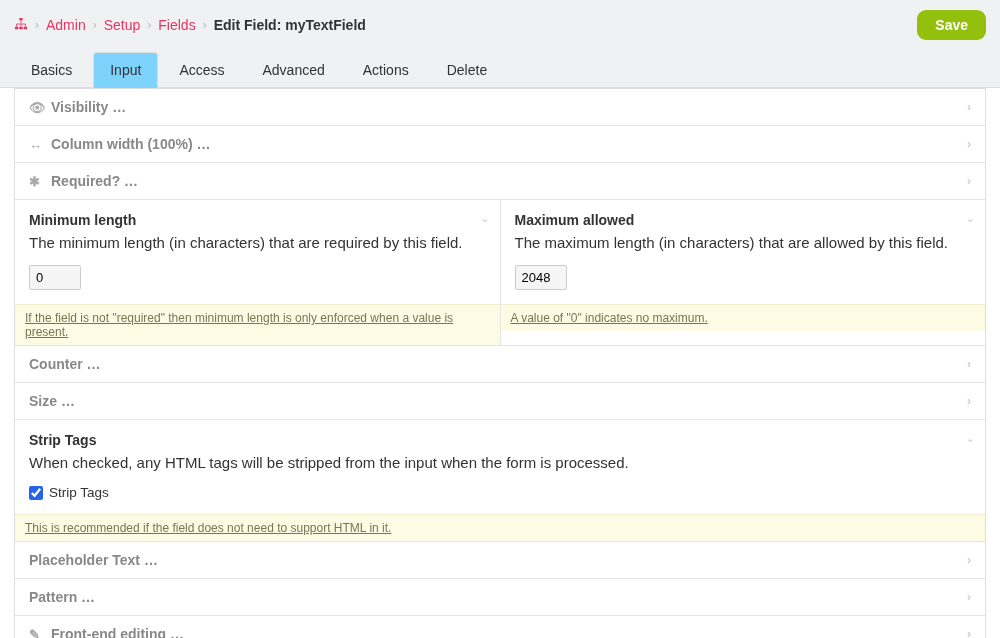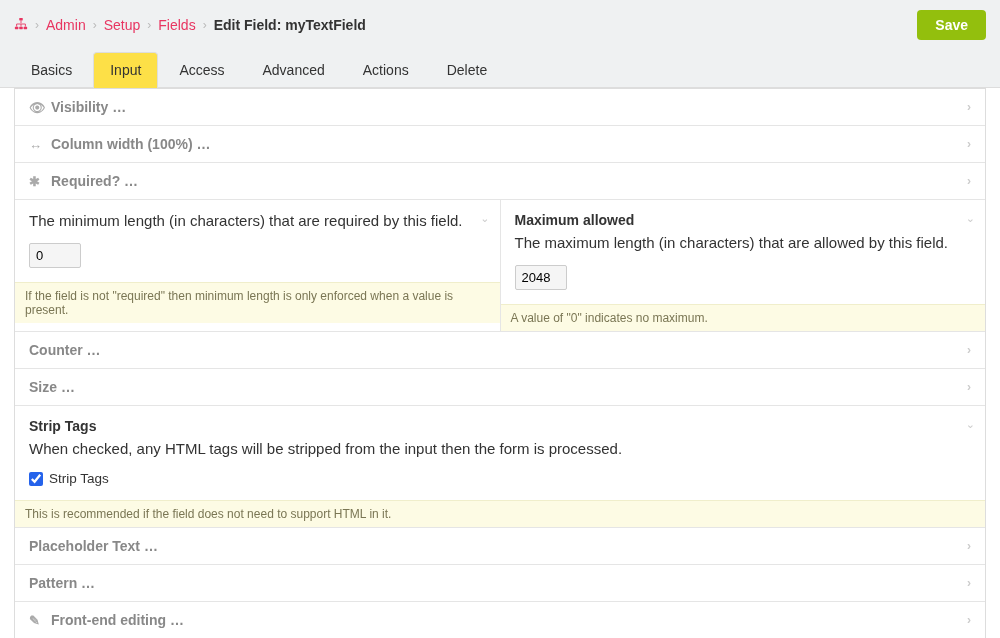--- a/index.html
+++ b/index.html
@@ -4,40 +4,40 @@
 <style>
 * { box-sizing: border-box; margin: 0; padding: 0; }
 body { font-family: -apple-system, BlinkMacSystemFont, "Segoe UI", Arial, sans-serif; font-size: 14px; color: #333; background: #fff; }
 .header { background: #eff1f2; border-bottom: 1px solid #ddd; padding: 10px 14px 0 14px; }
 .header-top { display: flex; align-items: center; justify-content: space-between; padding-bottom: 12px; }
 .breadcrumb { display: flex; align-items: center; gap: 7px; font-size: 14px; }
 .breadcrumb a { color: #e83561; text-decoration: none; }
 .breadcrumb .sep { color: #bbb; font-size: 12px; }
 .breadcrumb .current { color: #333; font-weight: 600; }
 .sitemap-icon { width: 14px; height: 14px; display: inline-block; }
-.save-btn { background: #93bf0d; color: #fff; border: none; border-radius: 4px; padding: 7px 18px; font-size: 14px; font-weight: 600; cursor: pointer; }
+.save-btn { background: #93bf0d; color: #fff; border: none; border-radius: 9px; padding: 7px 18px; font-size: 14px; font-weight: 600; cursor: pointer; }
 .tabs { display: flex; gap: 4px; }
 .tab { padding: 9px 16px; font-size: 14px; color: #333; cursor: pointer; border: 1px solid transparent; border-bottom: none; border-top-left-radius: 4px; border-top-right-radius: 4px; }
-.tab.active { background: #fde047; border-color: #ddd; color: #333; margin-bottom: -1px; }
+.tab.active { background: #7dd3fc; border-color: #ddd; color: #333; margin-bottom: -1px; }
 .content { padding: 0 14px 14px 14px; }
 .panel { border: 1px solid #ddd; border-top: none; }
 .panel:first-child { border-top: 1px solid #ddd; }
 .section { border-bottom: 1px solid #e5e5e5; position: relative; }
 .section:last-child { border-bottom: none; }
 .collapsed { padding: 10px 14px; color: #888; font-weight: 600; cursor: pointer; display: flex; align-items: center; gap: 8px; }
 .collapsed .icon { width: 14px; color: #aaa; font-size: 13px; }
 .collapsed .chev { position: absolute; right: 14px; color: #ccc; font-size: 12px; }
 .expanded-row { display: flex; }
 .expanded-col { flex: 1; padding: 12px 14px; position: relative; }
 .expanded-col.left { border-right: 1px solid #e5e5e5; }
 .section-title { font-weight: 600; color: #333; margin-bottom: 6px; }
 .section-desc { color: #333; font-size: 15px; margin-bottom: 14px; }
 .collapse-icon { position: absolute; right: 10px; top: 12px; color: #ccc; font-size: 11px; cursor: pointer; }
 .num-input { width: 52px; padding: 4px 6px; border: 1px solid #ccc; border-radius: 2px; font-size: 13px; background: #f5f5f5; }
-.hint { background: #fdfbe4; color: #7a7654; font-size: 12px; padding: 6px 10px; margin: 14px -14px -12px -14px; border-top: 1px solid #f0eecb; }
+.hint { background: #fdfbe4; color: #7a7654; font-size: 12px; padding: 6px 10px; margin: 14px -14px -12px -14px; border-top: 1px solid #f0eecb; text-decoration: underline; }
 .expanded-single { padding: 12px 14px; position: relative; }
 .checkbox-row { display: flex; align-items: center; gap: 6px; margin-bottom: 0; }
 .checkbox-row input[type=checkbox] { width: 14px; height: 14px; accent-color: #2563eb; }
 .checkbox-row label { font-size: 13.5px; }
 </style>
 </head>
 <body>
 
 <div class="header">
   <div class="header-top">
@@ -95,20 +95,21 @@
       <div class="collapsed">
         <span class="icon">✱</span>
         <span>Required? …</span>
         <span class="chev">›</span>
       </div>
     </div>
 
     <div class="section">
       <div class="expanded-row">
         <div class="expanded-col left">
+          <div class="section-title">Minimum length</div>
           <div class="section-desc">The minimum length (in characters) that are required by this field.</div>
           <input type="text" class="num-input" value="0" style="">
           <span class="collapse-icon">⌄</span>
           <div class="hint">If the field is not "required" then minimum length is only enforced when a value is present.</div>
         </div>
         <div class="expanded-col">
           <div class="section-title">Maximum allowed</div>
           <div class="section-desc">The maximum length (in characters) that are allowed by this field.</div>
           <input type="text" class="num-input" value="2048" style="">
           <span class="collapse-icon">⌄</span>
@@ -127,21 +128,21 @@
     <div class="section">
       <div class="collapsed">
         <span>Size …</span>
         <span class="chev">›</span>
       </div>
     </div>
 
     <div class="section">
       <div class="expanded-single">
         <div class="section-title">Strip Tags</div>
-        <div class="section-desc">When checked, any HTML tags will be stripped from the input then the form is processed.</div>
+        <div class="section-desc">When checked, any HTML tags will be stripped from the input when the form is processed.</div>
         <div class="checkbox-row">
           <input type="checkbox" checked="" style="">
           <label>Strip Tags</label>
         </div>
         <span class="collapse-icon">⌄</span>
         <div class="hint">This is recommended if the field does not need to support HTML in it.</div>
       </div>
     </div>
 
     <div class="section">

